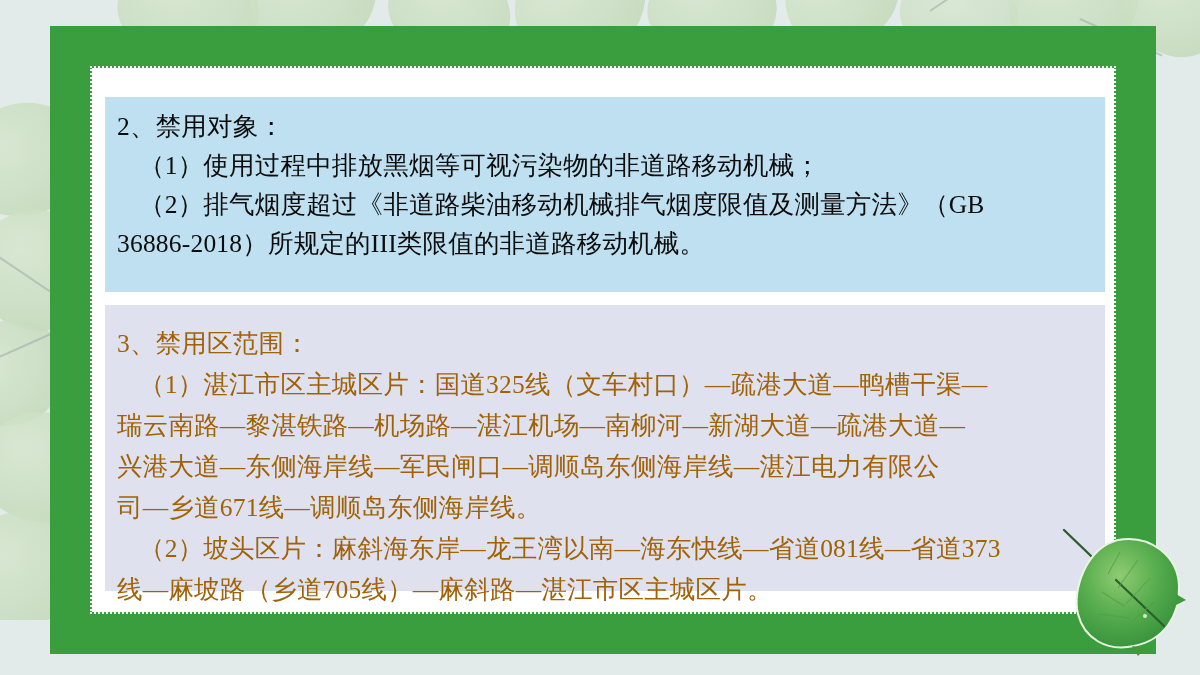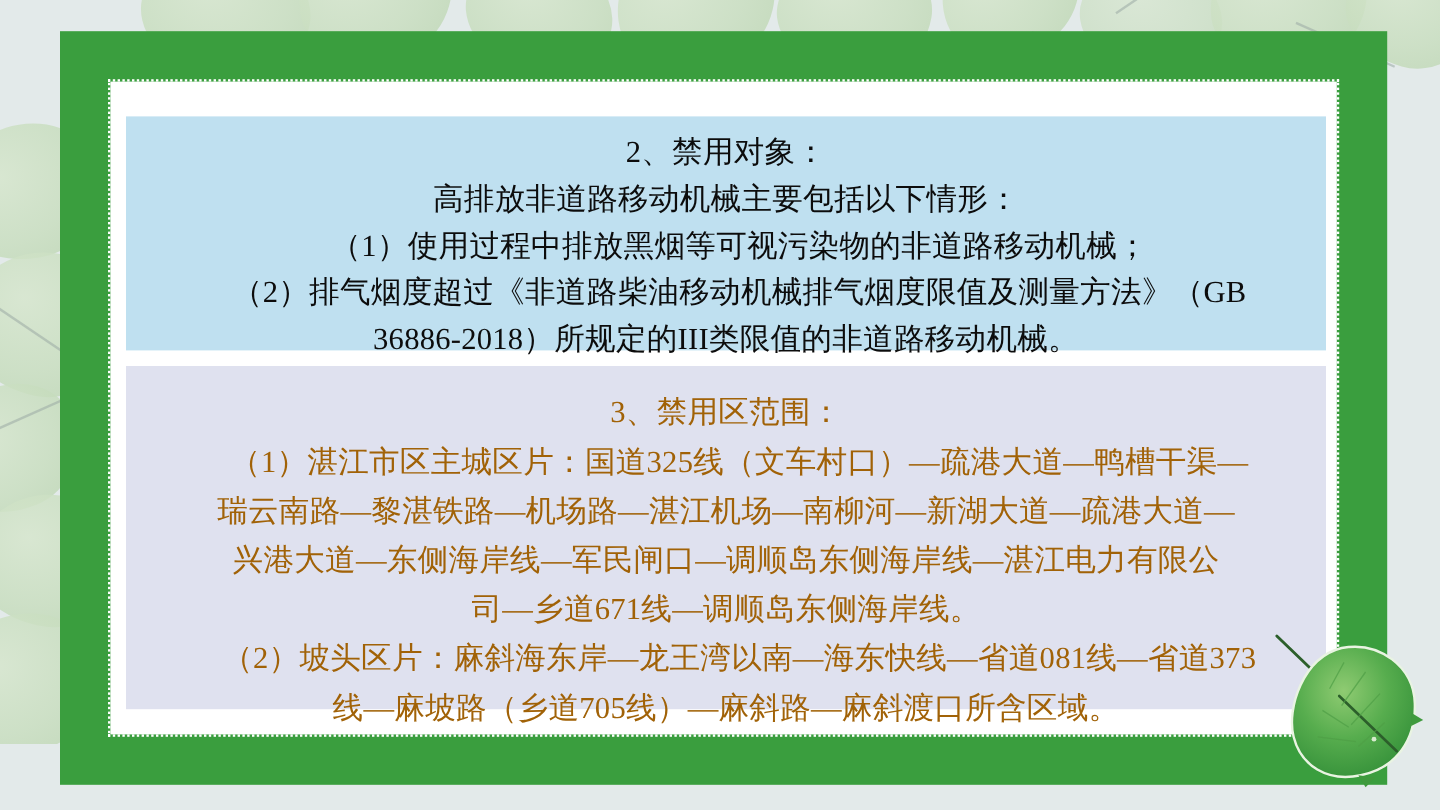--- a/index.html
+++ b/index.html
@@ -7,21 +7,20 @@
     padding: 0;
     background: #ffffff;
   }
   #slide {
     position: relative;
     width: 1200px;
     height: 675px;
     overflow: hidden;
     background: #e3eaea;
     font-family: "Liberation Serif", "DejaVu Serif", serif;
-    text-align: center;
   }
 
   
   .foliage {
     position: absolute;
     pointer-events: none;
   }
   .leaf-wm {
     position: absolute;
     background: radial-gradient(ellipse at 35% 35%, #d6e6cd 0%, #c9dec0 55%, #bcd5b2 100%);
@@ -138,34 +137,33 @@
     <div class="stem-wm" style="left:-10px;top:190px;width:140px;transform:rotate(34deg);"></div>
     <div class="stem-wm" style="left:-10px;top:300px;width:130px;transform:rotate(-24deg);"></div>
   </div>
 
   <div id="green-frame"></div>
   <div id="white-card"></div>
   <div id="dotted-border"></div>
 
   <div class="text-block" id="block-objects">
     <div class="line">2、禁用对象：</div>
-    <div class="line">高排放非道路移动机械主要包括以下情形：</div>
     <div class="line indent">（1）使用过程中排放黑烟等可视污染物的非道路移动机械；</div>
     <div class="line indent">（2）排气烟度超过《非道路柴油移动机械排气烟度限值及测量方法》（GB</div>
     <div class="line">36886-2018）所规定的III类限值的非道路移动机械。</div>
   </div>
 
   <div class="text-block" id="block-scope">
     <div class="line">3、禁用区范围：</div>
     <div class="line indent">（1）湛江市区主城区片：国道325线（文车村口）—疏港大道—鸭槽干渠—</div>
     <div class="line">瑞云南路—黎湛铁路—机场路—湛江机场—南柳河—新湖大道—疏港大道—</div>
     <div class="line">兴港大道—东侧海岸线—军民闸口—调顺岛东侧海岸线—湛江电力有限公</div>
     <div class="line">司—乡道671线—调顺岛东侧海岸线。</div>
     <div class="line indent">（2）坡头区片：麻斜海东岸—龙王湾以南—海东快线—省道081线—省道373</div>
-    <div class="line">线—麻坡路（乡道705线）—麻斜路—麻斜渡口所含区域。</div>
+    <div class="line">线—麻坡路（乡道705线）—麻斜路—湛江市区主城区片。</div>
   </div>
 
   <svg id="leaf-accent" viewBox="0 0 148 140">
     <defs>
       <radialGradient id="lg" cx="42%" cy="34%" r="76%">
         <stop offset="0%" stop-color="#8fcb72"></stop>
         <stop offset="48%" stop-color="#57ad4e"></stop>
         <stop offset="100%" stop-color="#2f8c36"></stop>
       </radialGradient>
     </defs>

